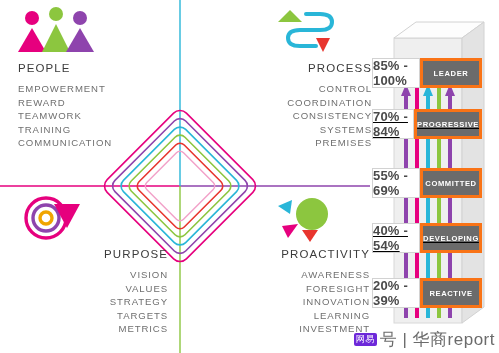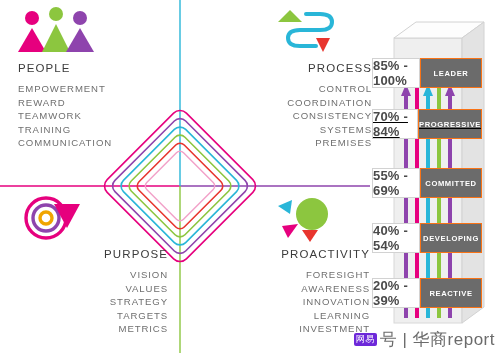--- a/index.html
+++ b/index.html
@@ -55,21 +55,21 @@
   .tower-range {
     width: 48px; background: #ffffff; border: 1px solid #d2d2d2;
     color: #4a4a4a; font-size: 13px; letter-spacing: .2px;
     display: flex; align-items: center; justify-content: center;
     font-weight: 700;
   }
   .tower-label {
     flex: 1; background: #6b6b6b; color: #ffffff;
     font-size: 7.6px; letter-spacing: .6px; font-weight: 700;
     display: flex; align-items: center; justify-content: center;
-    border: 1px solid #f97316;
+    border: 3px solid #f97316;
   }
 
   
   #watermark {
     position: absolute; right: 4px; bottom: 2px;
     font-size: 11px; color: #7a7a7a; letter-spacing: .5px;
     display: flex; align-items: center; gap: 3px;
   }
   #watermark .wm-badge {
     background: #6d28d9; color: #fff; font-size: 9px;
@@ -170,22 +170,22 @@
         <li>VALUES</li>
         <li>STRATEGY</li>
         <li>TARGETS</li>
         <li>METRICS</li>
       </ul>
     </div>
 
     <div class="quad" id="quad-proactivity">
       <div class="quad-title">PROACTIVITY</div>
       <ul class="quad-list" style="text-align:right;">
+        <li>AWARENESS</li>
         <li>FORESIGHT</li>
-        <li>AWARENESS</li>
         <li>INNOVATION</li>
         <li>LEARNING</li>
         <li>INVESTMENT</li>
       </ul>
     </div>
   </div>
 
   <div id="right-panel">
 
     <svg width="127" height="353" style="position:absolute;left:0;top:0;">
@@ -216,21 +216,21 @@
       <div class="tower-label">LEADER</div>
     </div>
     <div class="tower-row" style="top:109px;text-decoration:underline;">
       <div class="tower-range">70% - 84%</div>
       <div class="tower-label">PROGRESSIVE</div>
     </div>
     <div class="tower-row" style="top:168px;">
       <div class="tower-range">55% - 69%</div>
       <div class="tower-label">COMMITTED</div>
     </div>
-    <div class="tower-row" style="top:223px;">
+    <div class="tower-row" style="top:223px;text-decoration:underline;">
       <div class="tower-range">40% - 54%</div>
       <div class="tower-label">DEVELOPING</div>
     </div>
     <div class="tower-row" style="top:278px;">
       <div class="tower-range">20% - 39%</div>
       <div class="tower-label">REACTIVE</div>
     </div>
   </div>
 
   <div id="watermark">

